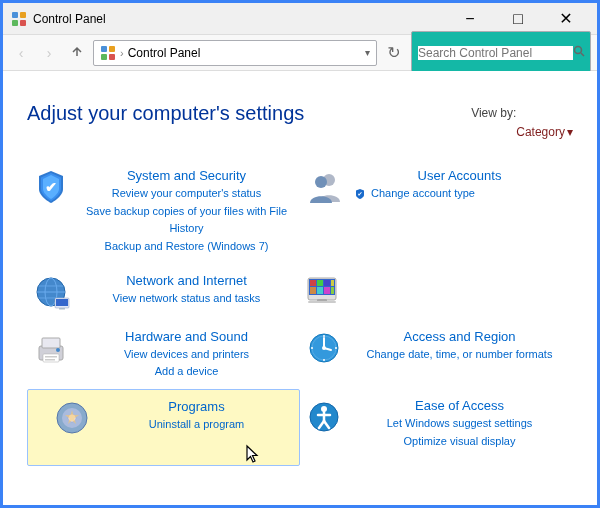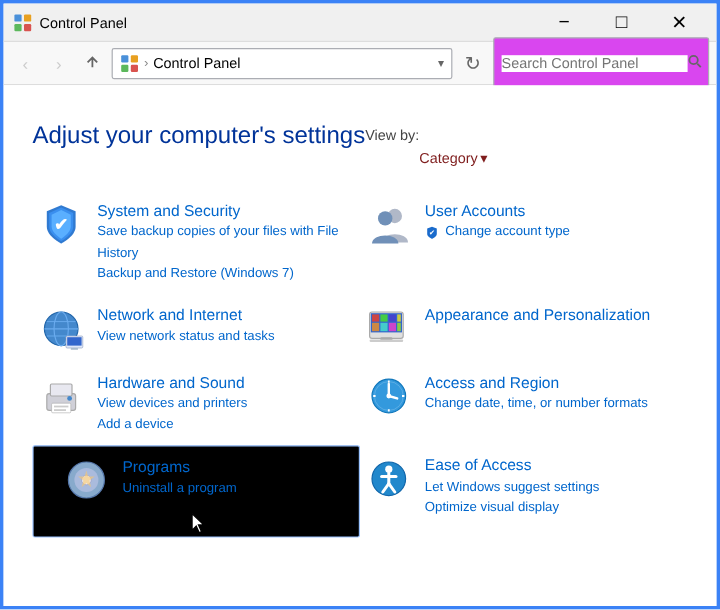--- a/index.html
+++ b/index.html
@@ -123,21 +123,21 @@
       align-items: center;
       justify-content: center;
       font-size: 14px;
       color: #666;
     }
 
     .search-box {
       display: flex;
       align-items: center;
       height: 44px;
-      background: #d946ef;
+      background: #14b8a6;
       border: 1px solid #abadb3;
       border-radius: 2px;
       width: 180px;
       padding: 0 6px;
     }
 
     .search-input {
       border: none;
       outline: none;
       flex: 1;
@@ -156,21 +156,21 @@
     .content {
       flex: 1;
       padding: 16px 24px;
       overflow: auto;
       background: #fff;
     }
 
     .header-row {
       display: flex;
       align-items: center;
-      justify-content: flex-start;
+      justify-content: space-between;
       margin-bottom: 20px;
     }
 
     .page-title {
       font-size: 20px;
       font-weight: 300;
       color: #003399;
     }
 
     .view-by {
@@ -199,32 +199,32 @@
     }
 
     .category-item {
       display: flex;
       align-items: flex-start;
       padding: 8px 8px 8px 4px;
       gap: 10px;
       cursor: pointer;
       border-radius: 2px;
     }
-    .category-item.highlighted { background: #000000; border: 1px solid #99c2ff; border-radius: 2px; padding-left: 24px; }
+    .category-item.highlighted { background: #fef9c3; border: 1px solid #99c2ff; border-radius: 2px; padding-left: 24px; }
 
     .category-icon {
       width: 40px;
       height: 40px;
       flex-shrink: 0;
       display: flex;
       align-items: center;
       justify-content: center;
     }
 
-    .category-text { flex: 1; }
+    .category-text { flex: 1; text-align: center; }
 
     .category-title {
       font-size: 13px;
       color: #0066cc;
       cursor: pointer;
       line-height: 1.4;
     }
 
     .category-link {
       font-size: 11px;
@@ -321,20 +321,21 @@
         <div class="category-icon">
           <svg width="40" height="40" viewBox="0 0 40 40">
             <path d="M20 4 L32 9 L32 22 C32 30 20 36 20 36 C20 36 8 30 8 22 L8 9 Z" fill="#1a6bcc" opacity="0.9"></path>
             <path d="M20 6 L30 10.5 L30 22 C30 28.5 20 34 20 34 C20 34 10 28.5 10 22 L10 10.5 Z" fill="#3a8fef"></path>
             <path d="M20 8 L28 12 L28 22 C28 27 20 32 20 32 C20 32 12 27 12 22 L12 12 Z" fill="#5aafff"></path>
             <text x="20" y="25" text-anchor="middle" font-size="14" fill="white" font-weight="bold">✔</text>
           </svg>
         </div>
         <div class="category-text">
           <span class="category-title">System and Security</span><br>
+          <span class="category-link">Review your computer's status</span>
           <span class="category-link">Save backup copies of your files with File History</span>
           <span class="category-link">Backup and Restore (Windows 7)</span>
         </div>
       </div>
 
       <div class="category-item">
         <div class="category-icon">
           <svg width="40" height="40" viewBox="0 0 40 40">
 
             <circle cx="25" cy="13" r="6" fill="#b0b8c8"></circle>
@@ -388,23 +389,20 @@
             <rect x="20" y="8" width="6" height="6" fill="#4444cc"></rect>
             <rect x="27" y="8" width="3" height="6" fill="#cccc44"></rect>
             <rect x="6" y="15" width="6" height="7" fill="#cc8844"></rect>
             <rect x="13" y="15" width="6" height="7" fill="#44cccc"></rect>
             <rect x="20" y="15" width="6" height="7" fill="#cc44cc"></rect>
             <rect x="27" y="15" width="3" height="7" fill="#88cc44"></rect>
             <rect x="13" y="27" width="10" height="3" rx="1" fill="#aaa"></rect>
             <rect x="4" y="29" width="28" height="2" rx="1" fill="#ccc"></rect>
           </svg>
         </div>
-        <div class="category-text">
-          <span class="category-title">Appearance and Personalization</span>
-        </div>
       </div>
 
       <div class="category-item">
         <div class="category-icon">
           <svg width="40" height="40" viewBox="0 0 40 40">
 
             <rect x="8" y="18" width="24" height="14" rx="2" fill="#d0d0d8" stroke="#aaa" stroke-width="1"></rect>
             <rect x="11" y="10" width="18" height="10" rx="1" fill="#e8e8f0" stroke="#aaa" stroke-width="1"></rect>
             <rect x="12" y="26" width="16" height="8" rx="1" fill="#fff" stroke="#aaa" stroke-width="0.5"></rect>
             <rect x="14" y="28" width="12" height="1.5" fill="#ccc"></rect>

